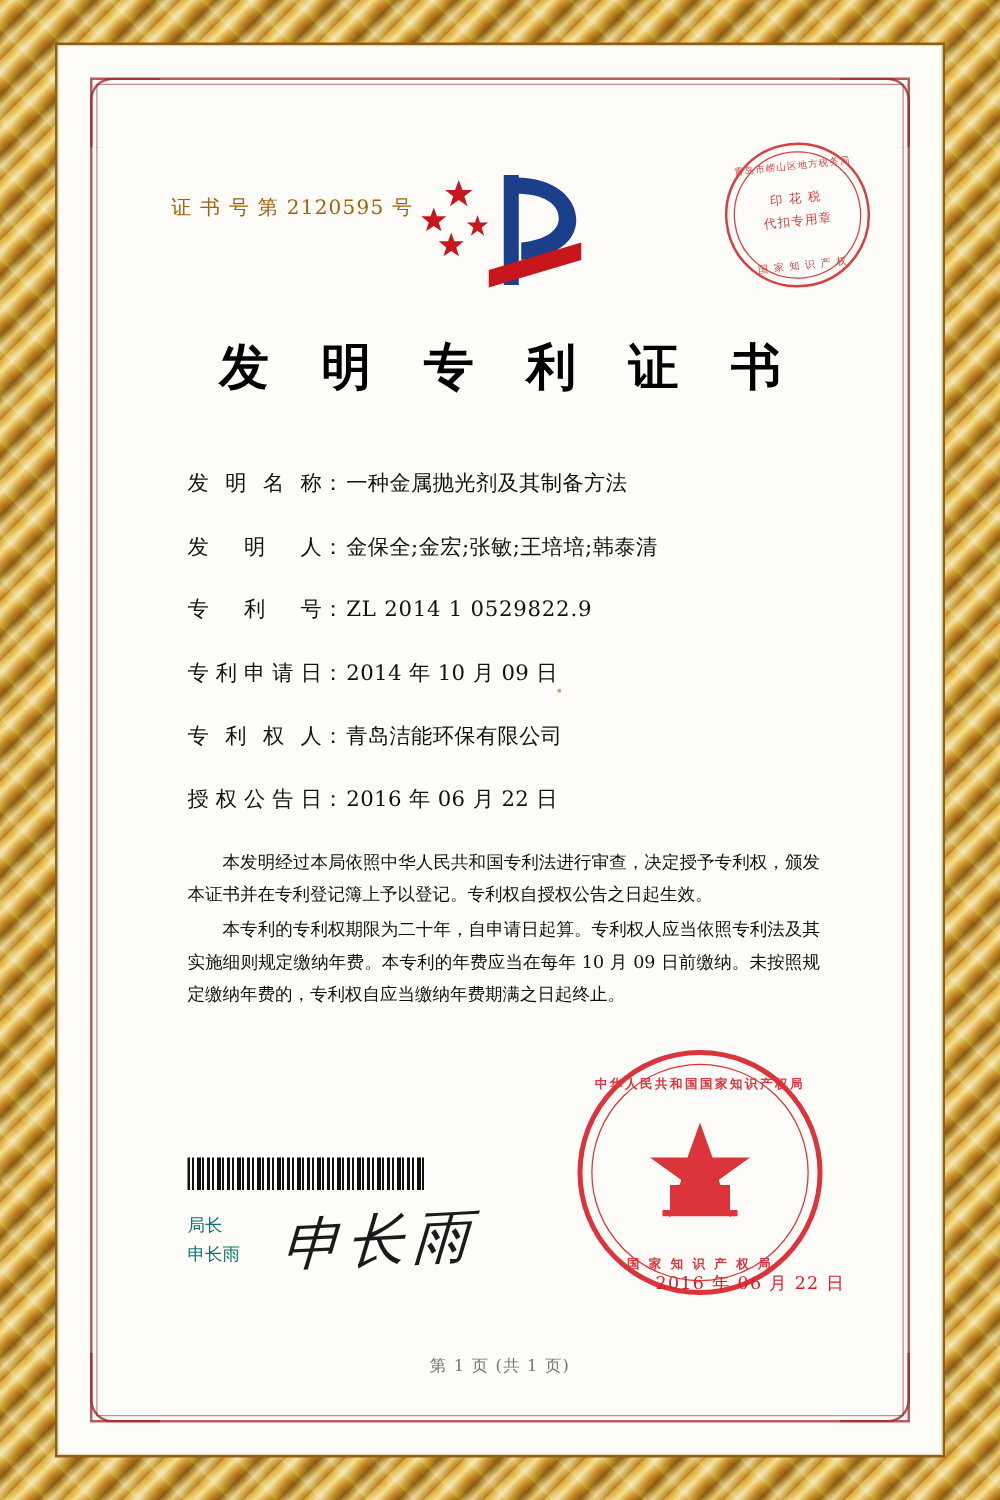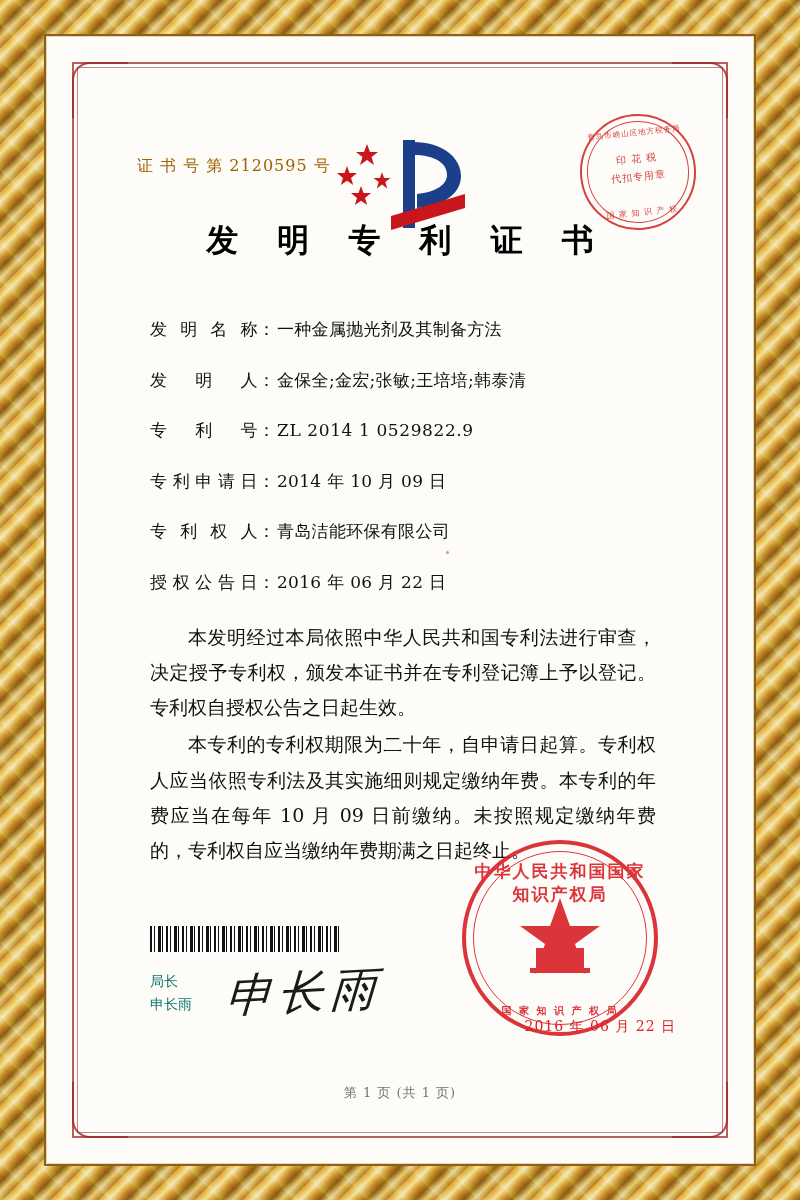--- a/index.html
+++ b/index.html
@@ -121,25 +121,25 @@
     letter-spacing: 1px;
     font-family: "DejaVu Serif", serif;
   }
   .seal-arc-text.t1 { top: 12px; }
   .seal-arc-text.t2 { top: 36px; font-size: 10px; }
   .seal-arc-text.t3 { top: 54px; font-size: 10px; }
   .seal-arc-text.t4 { bottom: 10px; font-size: 8px; }
 
   .title {
     text-align: center;
-    font-size: 32px;
+    font-size: 40px;
     font-weight: bold;
     letter-spacing: 14px;
     color: #000;
-    margin: 42px 0 0 0;
+    margin: 89px 0 0 0;
     padding-left: 14px;
     font-family: "DejaVu Serif", "Liberation Serif", serif;
   }
 
   
   .fields {
     margin-top: 54px;
     padding-left: 42px;
   }
   .field-row {
@@ -167,21 +167,21 @@
   .field-value.mono-num {
     font-family: "DejaVu Serif", serif;
     letter-spacing: 0.6px;
   }
 
   
   .body-text {
     margin-top: 14px;
     padding-left: 42px;
     padding-right: 36px;
-    font-size: 19px;
+    font-size: 14px;
     line-height: 1.85;
     color: #111;
     text-align: justify;
   }
   .body-text p {
     margin: 0 0 2px 0;
     text-indent: 2em;
   }
 
   
@@ -237,21 +237,21 @@
   .red-seal-main .ring2 {
     position: absolute;
     inset: 7px;
     border-radius: 50%;
     border: 1.5px solid #d81f26;
   }
   .seal-ring-label {
     position: absolute;
     left: 0; right: 0;
     text-align: center;
-    font-size: 17px;
+    font-size: 10px;
     letter-spacing: 2px;
     font-weight: bold;
   }
   .seal-ring-label.top { top: 16px; }
   .seal-ring-label.bottom { bottom: 14px; font-size: 10px; }
   .seal-star {
     position: absolute;
     left: 50%;
     top: 50%;
     transform: translate(-50%, -50%);

